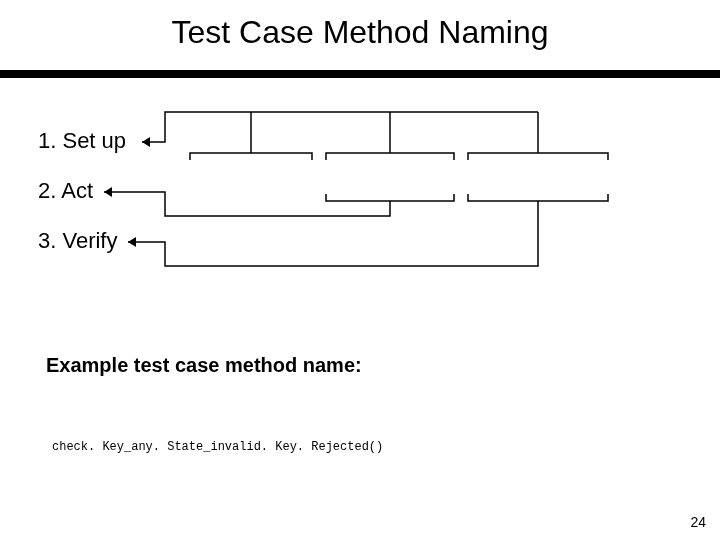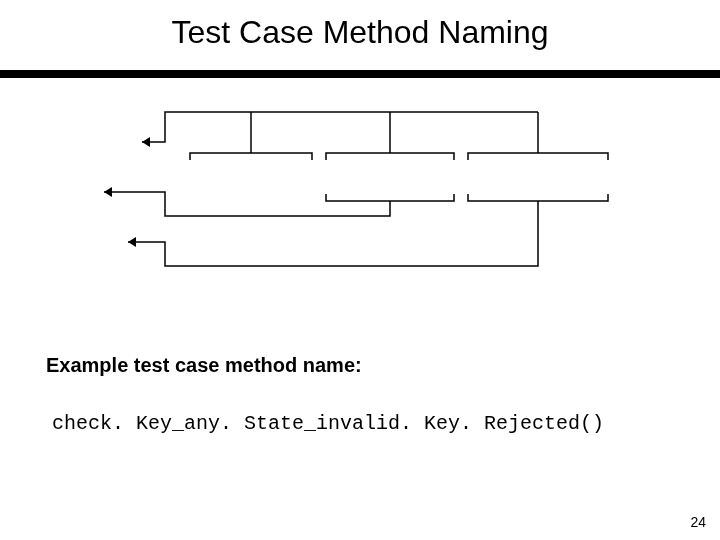--- a/index.html
+++ b/index.html
@@ -48,23 +48,23 @@
   .formula .ang { font-style: normal; }
   .formula .us { font-style: normal; padding: 0 2px; }
   .example-lbl {
     position: absolute;
     left: 46px; top: 354px;
     font-size: 20px;
     font-weight: 700;
   }
   .example-code {
     position: absolute;
-    left: 52px; top: 412px;
+    left: 52px; top: 440px;
     font-family: "Courier New", Courier, monospace;
-    font-size: 20px;
+    font-size: 12px;
   }
   .pagenum {
     position: absolute;
     right: 14px; bottom: 10px;
     font-size: 14px;
     text-align: right;
   }
   svg.overlay {
     position: absolute;
     left: 0; top: 0;
@@ -73,20 +73,25 @@
   }
 </style>
 </head>
 <body>
 
 <div class="slide">
 
   <div class="title">Test Case Method Naming</div>
   <div class="hr"></div>
 
+  <div class="steps">
+    <div class="step">1. Set up</div>
+    <div class="step">2. Act</div>
+    <div class="step">3. Verify</div>
+  </div>
 
 
   <svg class="overlay" viewBox="0 0 720 540">
     <g stroke="#000" stroke-width="1.5" fill="none">
 
       <path d="M190 160 L190 153 L312 153 L312 160"></path>
       <path d="M326 160 L326 153 L454 153 L454 160"></path>
       <path d="M468 160 L468 153 L608 153 L608 160"></path>
 
       <line x1="251" y1="153" x2="251" y2="112"></line>

